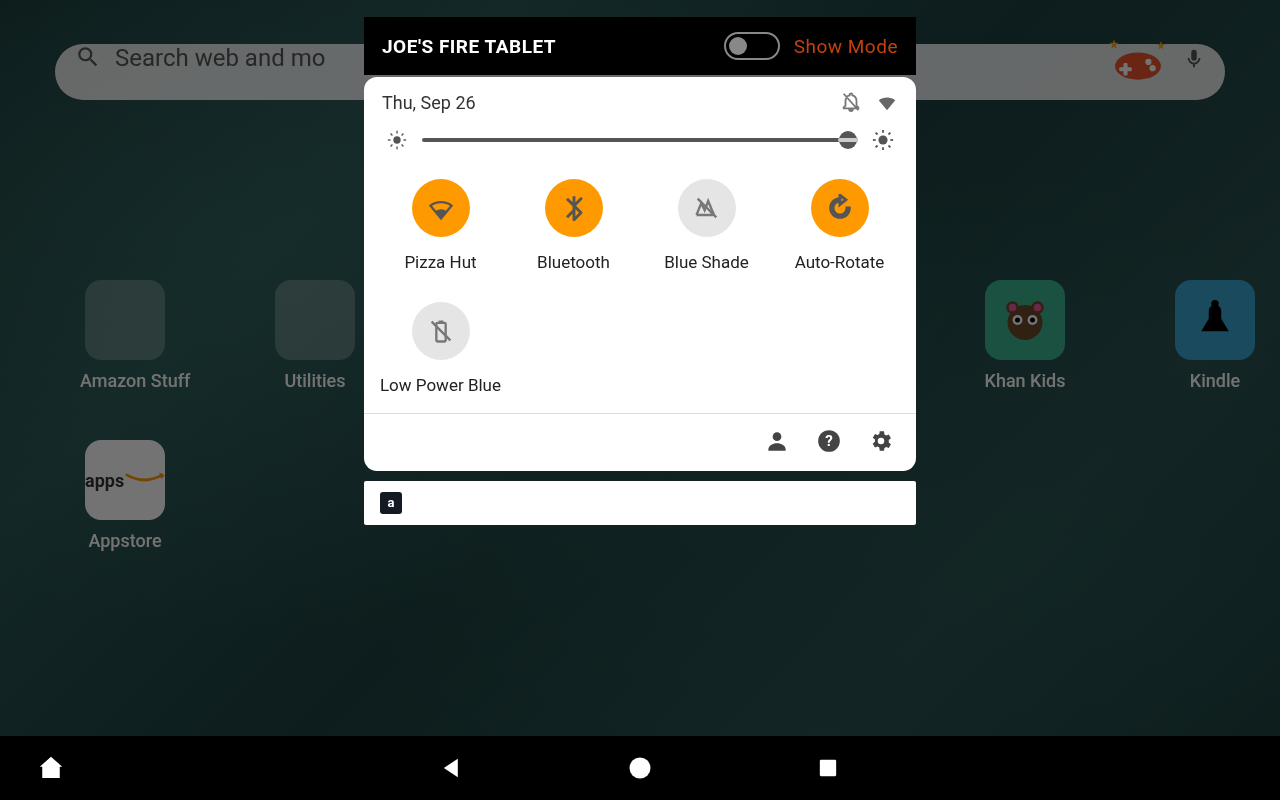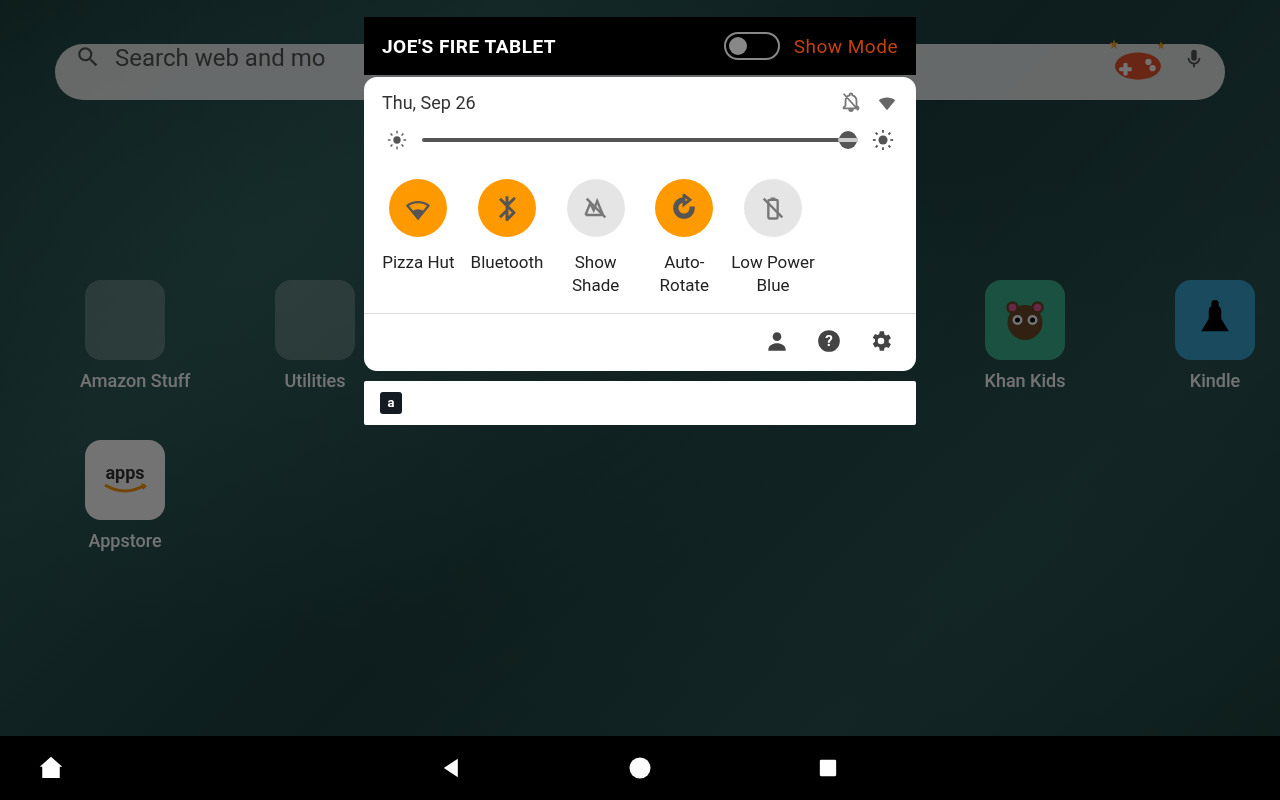--- a/index.html
+++ b/index.html
@@ -91,21 +91,21 @@
   }
   .brightness .thumb {
     position:absolute; right: 10px; top:50%; transform:translate(50%,-50%);
     width:18px; height:18px; background:#555; border-radius:50%;
   }
   .brightness .track::after{
     content:""; position:absolute; right:0; top:0; width:20px; height:4px;
     background:#ccc; border-radius:2px;
   }
   .tiles {
-    display:grid; grid-template-columns: repeat(6,1fr);
+    display:grid; grid-template-columns: repeat(4,1fr);
     padding: 6px 10px 16px; row-gap: 28px;
   }
   .tile { text-align:center; }
   .tile-btn {
     width:58px; height:58px; border-radius:50%; margin:0 auto 14px;
     display:flex; align-items:center; justify-content:center;
   }
   .tile-btn.on { background:#ff9900; }
   .tile-btn.off { background:#e5e5e5; }
   .tile-btn svg { width:28px; height:28px; }
@@ -200,21 +200,21 @@
             <path d="M20 8c-3 0-5 2-5 5v6l-6 10h22l-6-10v-6c0-3-2-5-5-5z"></path>
             <circle cx="20" cy="7" r="3"></circle>
           </svg>
       </div>
       <div class="app-label">Kindle</div>
     </div>
   </div>
 
   <div class="apps-row row2">
     <div class="app">
-      <div class="app-icon" style="background:#fff;flex-direction:column">
+      <div class="app-icon" style="background:#fff;flex-direction:row">
         <div style="font-size:18px;font-weight:700;color:#333">apps</div>
         <svg width="44" height="16" viewBox="0 0 44 16">
             <path d="M2 2 Q22 14 42 2" stroke="#ff9900" stroke-width="3" fill="none"></path>
             <path d="M38 0 l6 3 -4 4" fill="#ff9900"></path>
           </svg>
       </div>
       <div class="app-label">Appstore</div>
     </div>
   </div>
 </div>
@@ -291,21 +291,21 @@
           </div>
         <div class="tile-label">Bluetooth</div>
       </div>
       <div class="tile">
         <div class="tile-btn off">
             <svg viewBox="0 0 24 24">
               <path d="M3 18h14M3 18l4-10 3 6 3-8 5 12" fill="none" stroke="#777" stroke-width="2"></path>
               <line x1="4" y1="4" x2="20" y2="20" stroke="#777" stroke-width="2"></line>
             </svg>
           </div>
-        <div class="tile-label">Show Shade</div>
+        <div class="tile-label">Blue Shade</div>
       </div>
       <div class="tile">
         <div class="tile-btn on">
             <svg viewBox="0 0 24 24">
               <path d="M12 4a8 8 0 108 8h-2a6 6 0 11-6-6v3l5-4-5-4v3z" fill="none" stroke="#555" stroke-width="2.5"></path>
             </svg>
           </div>
         <div class="tile-label">Auto-Rotate</div>
       </div>
       <div class="tile">

